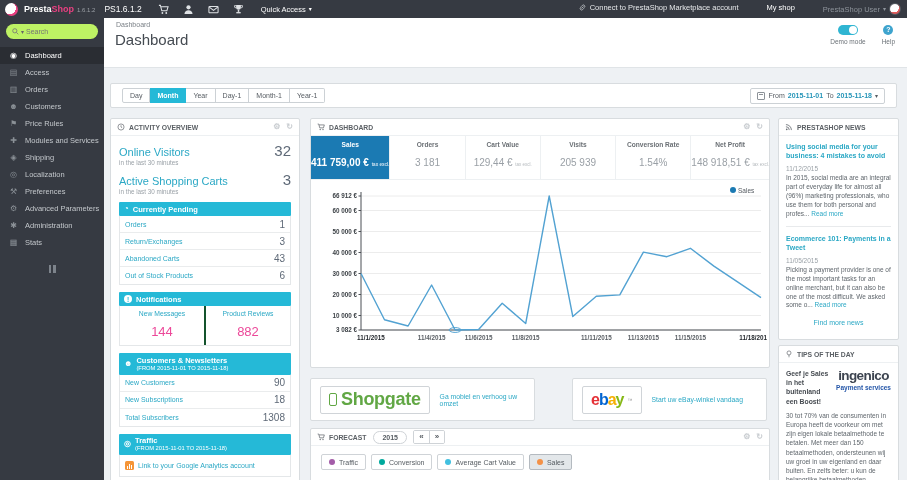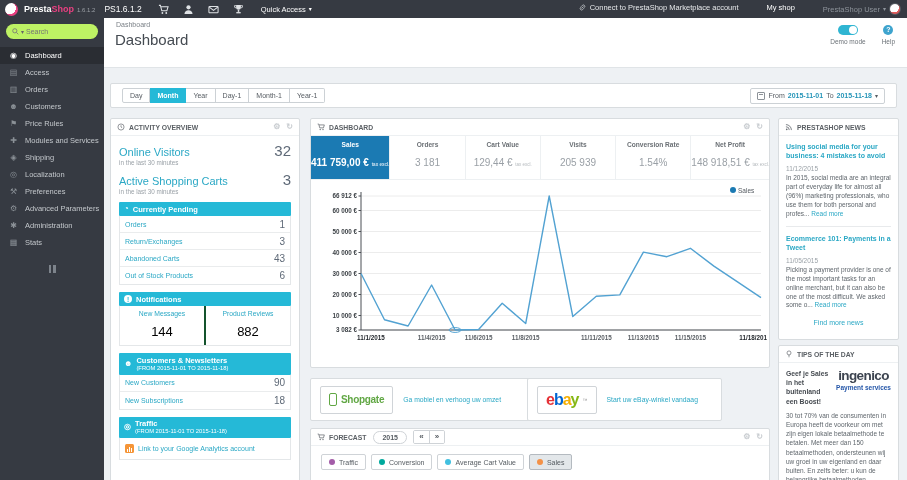--- a/index.html
+++ b/index.html
@@ -70,44 +70,44 @@
 .bar-badge{width:8px;height:8px;border-radius:50%;background:#fff;color:#25b9d7;font-size:6.5px;font-weight:bold;display:flex;align-items:center;justify-content:center;flex:none}
 .rows{border:1px solid #e4e7e9;border-top:none}
 .a-row{display:flex;justify-content:space-between;align-items:center;height:17px;padding:0 5px;border-bottom:1px solid #eaeced;font-size:7px}
 .a-row:last-child{border-bottom:none}
 .row-label{color:#2ba8c5}
 .row-value{color:#5e6977;font-size:10px}
 .notif-cols{display:flex;border:1px solid #e4e7e9;border-top:none}
 .notif-col{flex:1;text-align:center;padding:4px 0 6px}
 .notif-col+.notif-col{border-left:2px solid #14532d}
 .notif-label{font-size:6.8px;color:#2ba8c5}
-.notif-value{font-size:13px;color:#000000;margin-top:7px}
+.notif-value{font-size:13px;color:#ec4899;margin-top:7px}
 .ga-link{display:flex;align-items:center;gap:4px;padding:6px 5px;border:1px solid #e4e7e9;border-top:none;font-size:7px;color:#2ba8c5}
 .ga-icon{width:9px;height:9px;background:#f59537;border-radius:1.5px;display:flex;align-items:flex-end;justify-content:center;gap:1px;padding:1.5px;flex:none}
 .ga-icon i{width:1.5px;background:#fff;display:block}
 
 #dashboard-panel{left:310px;top:118px;width:460px;height:250px}
 .kpi-row{display:flex;height:44px;border-bottom:1px solid #edf0f2}
 .kpi{flex:1;text-align:center;padding-top:5px;border-right:1px solid #edf0f2}
 .kpi:last-child{border-right:none}
 .kpi-label{font-size:6.6px;font-weight:bold;color:#6b7075}
 .kpi-value{font-size:10px;color:#9aa0a6;margin-top:9px;white-space:nowrap}
 .kpi-suffix{font-size:4.5px;color:#b5babe}
 .kpi.active{background:#1b7ab3}
 .kpi.active .kpi-label{color:#fff}
 .kpi.active .kpi-value{color:#fff;font-weight:bold}
 .kpi.active .kpi-suffix{color:#cfe2ef}
 .chart-wrap{padding:2px 2px 0}
 
 .banner{position:absolute;top:378px;height:43px;background:#fff;border:1px solid #d8dcdf;border-radius:2px;display:flex;align-items:center;padding:0 9px;gap:10px;z-index:2}
 #shopgate-banner{left:310px;width:225px}
-#ebay-banner{left:527px;width:195px}
+#ebay-banner{left:572px;width:195px}
 .logo-box{border:1px solid #d0d4d8;border-radius:2px;background:#fff;height:28px;display:flex;align-items:center;padding:0 8px;gap:4px;flex:none}
 .phone-icon{width:8px;height:13px;border:1.3px solid #61a744;border-radius:2px;flex:none}
-.shopgate-text{color:#61a744;font-size:10px;font-weight:bold;letter-spacing:-.3px}
+.shopgate-text{color:#61a744;font-size:18px;font-weight:bold;letter-spacing:-.3px}
 .ebay-text{font-size:16px;font-weight:bold;letter-spacing:-1px;line-height:1}
 .ebay-tm{font-size:5px;color:#999;vertical-align:super}
 .banner-link{font-size:6.8px;color:#2ba8c5}
 
 #forecast-panel{left:310px;top:428px;width:460px;height:60px}
 .year-pill{border:1px solid #cfd3d7;border-radius:8px;padding:0 8px;height:13px;line-height:12px;font-size:7px;color:#555b61;margin-left:7px;font-weight:bold;background:#fff}
 .fc-nav{display:flex;margin-left:6px;border:1px solid #cfd3d7;border-radius:2px;overflow:hidden}
 .fc-btn{width:15px;height:12px;font-size:8px;color:#555b61;display:flex;align-items:center;justify-content:center;background:#fff;line-height:1}
 .fc-btn+.fc-btn{border-left:1px solid #cfd3d7}
 .legend-row{display:flex;gap:5px;padding:8px 10px}
@@ -360,20 +360,24 @@
         <span class="bar-lines"><span>Customers &amp; Newsletters</span><span class="sub">(FROM 2015-11-01 TO 2015-11-18)</span></span>
       </div>
     <div class="rows">
         <div class="a-row">
           <a class="row-label">New Customers</a>
           <span class="row-value">90</span>
         </div>
         <div class="a-row">
           <a class="row-label">New Subscriptions</a>
           <span class="row-value">18</span>
+        </div>
+        <div class="a-row">
+          <a class="row-label">Total Subscribers</a>
+          <span class="row-value">1308</span>
         </div>
       </div>
     <div class="cyan-bar">
         <span class="bar-glyph">◎</span>
         <span class="bar-lines"><span>Traffic</span><span class="sub">(FROM 2015-11-01 TO 2015-11-18)</span></span>
       </div>
     <div class="ga-link">
         <span class="ga-icon">
           <i style="height:3px"></i>
           <i style="height:5px"></i>

